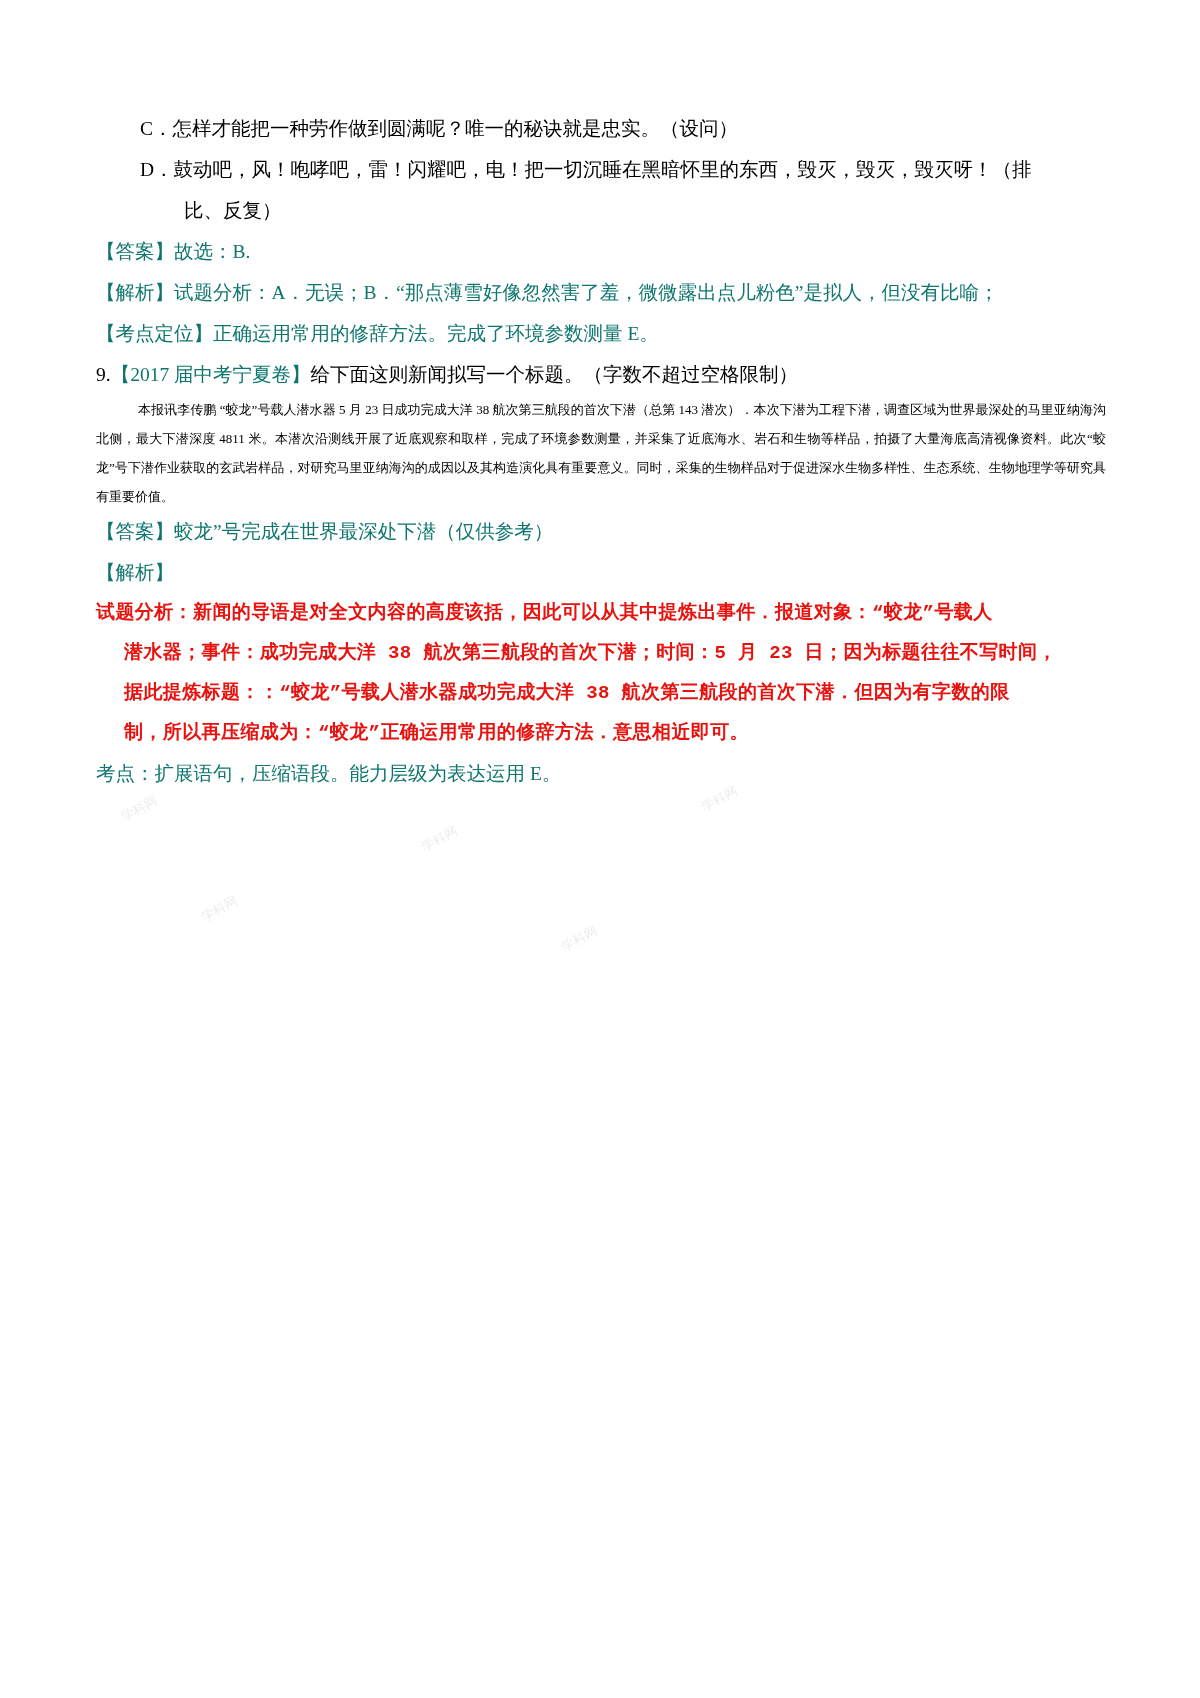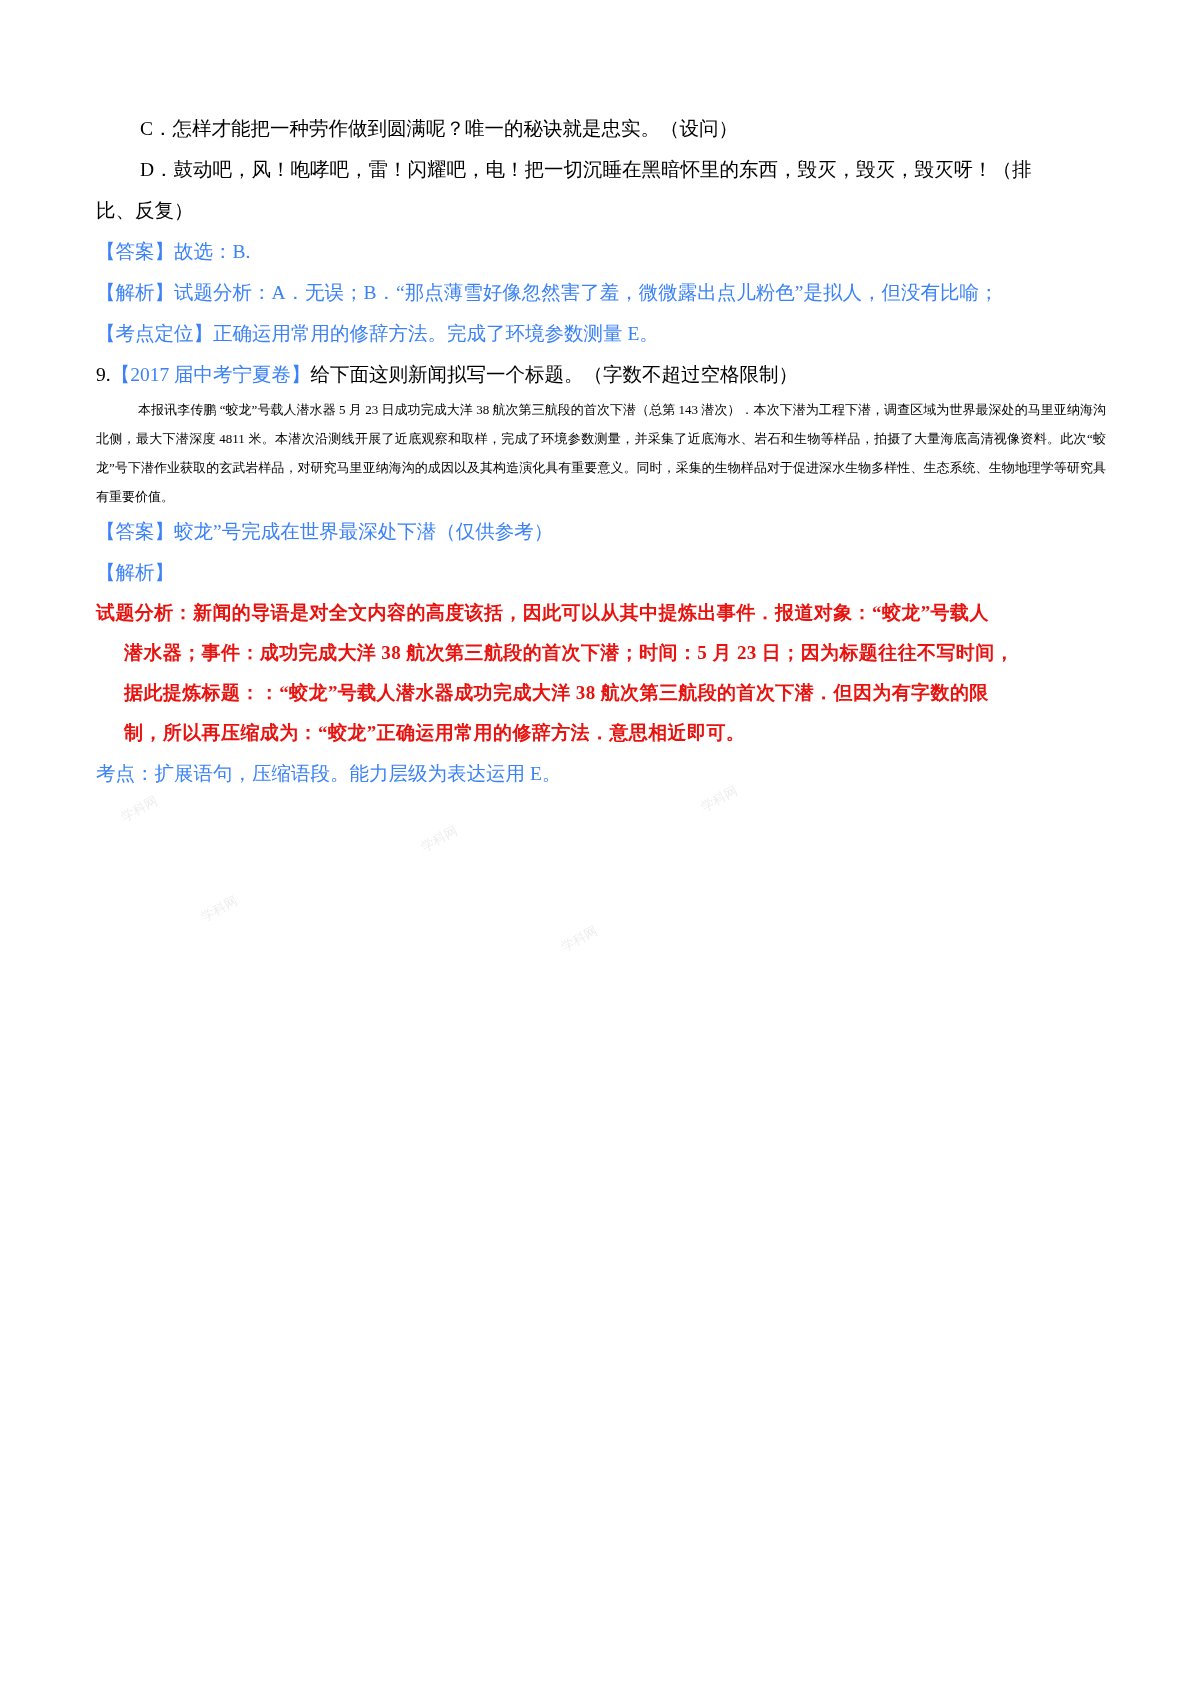--- a/index.html
+++ b/index.html
@@ -37,42 +37,43 @@
     font-size: 19.5px;
     line-height: 41px;
     padding-left: 44px;
     text-indent: -44px;
     margin-left: 44px;
     white-space: pre-wrap;
   }
   .opt-cont {
     font-size: 19.5px;
     line-height: 41px;
+    margin-left: 88px;
     white-space: pre-wrap;
   }
   .red {
-    color: #3b82f6;
+    color: #0f766e;
   }
   .para {
     font-size: 13px;
     line-height: 29px;
     text-align: justify;
     text-justify: inter-ideograph;
     white-space: normal;
   }
   .indent2 {
     text-indent: 42px;
   }
   .q-head {
     font-size: 19.5px;
     line-height: 41px;
   }
   .hand {
     color: #e8120e;
-    font-family: Liberation Serif, serif;
+    font-family: Liberation Mono, monospace;
     font-size: 19px;
     line-height: 40px;
     letter-spacing: 0.4px;
     font-weight: 600;
     text-align: justify;
     text-justify: inter-ideograph;
   }
   .hand-block {
     margin-left: 0px;
   }

